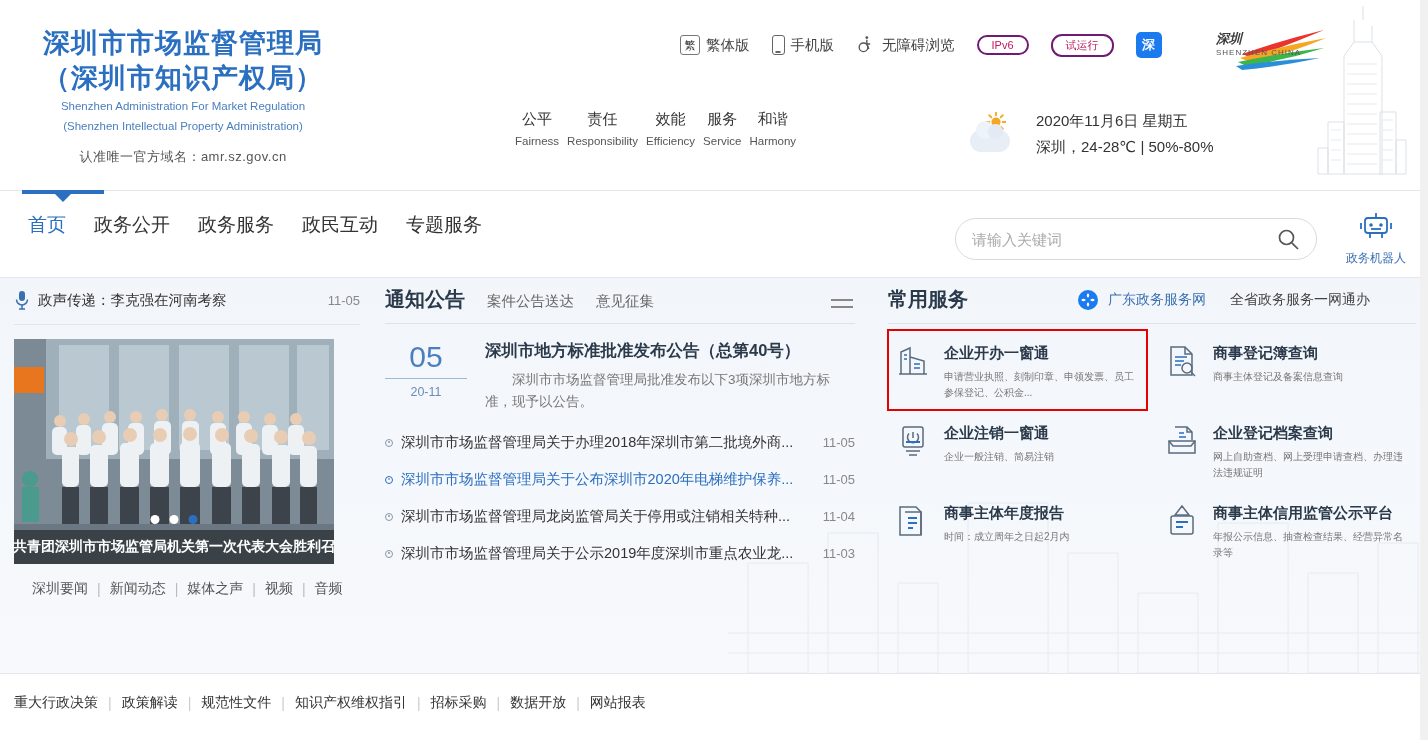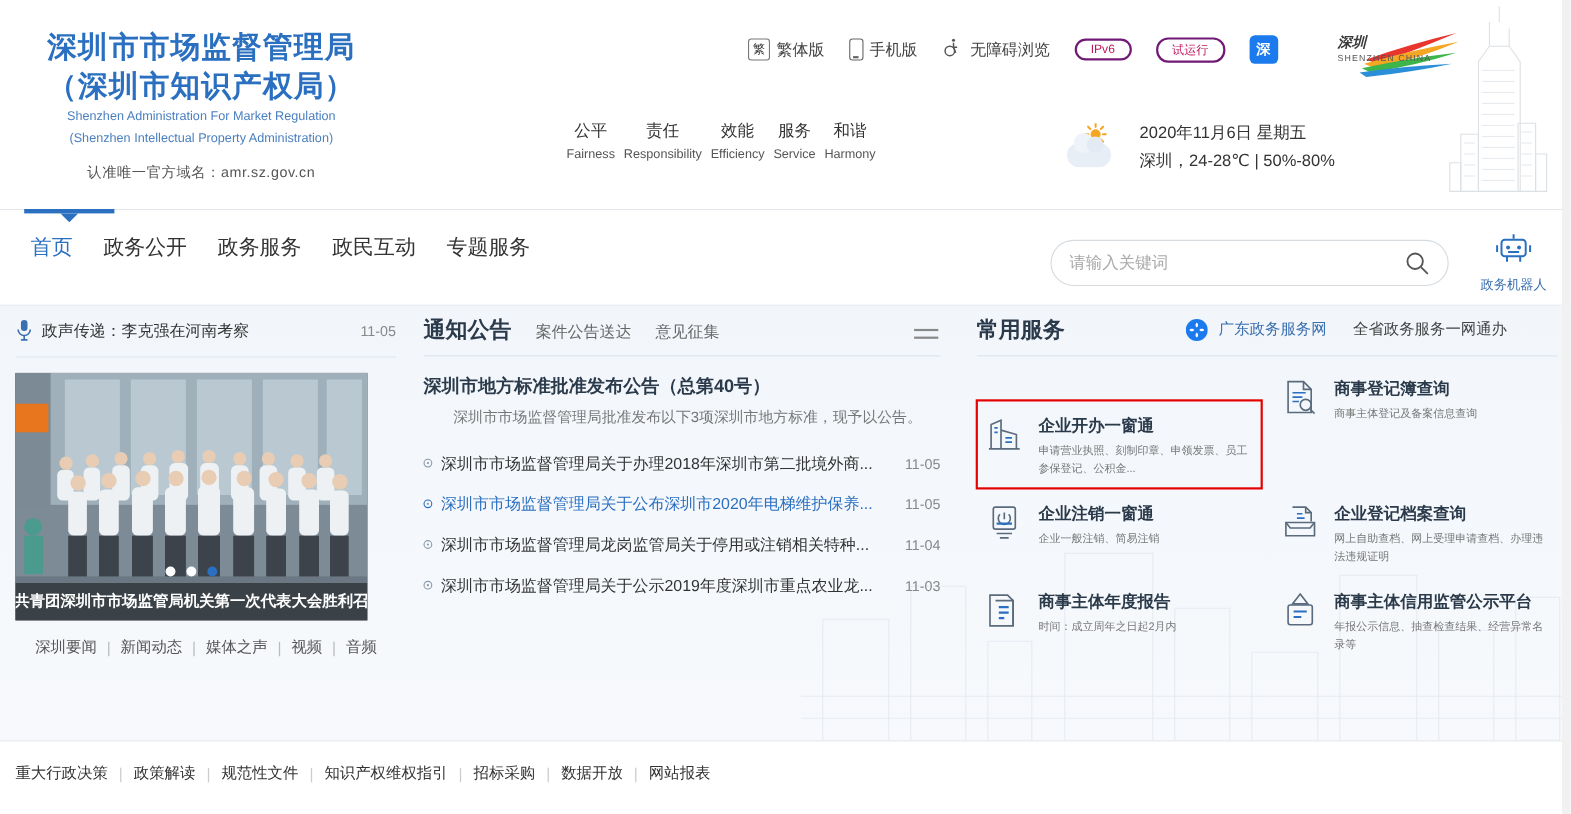--- a/index.html
+++ b/index.html
@@ -136,21 +136,21 @@
   
   .col-right { position: absolute; left: 888px; top: 8px; width: 528px; }
   .svc-head { display: flex; align-items: center; border-bottom: 1px solid #dde3ea; padding-bottom: 10px; gap: 10px;}
   .svc-title { font-size: 20px; font-weight: bold; color: #2b3a4a; margin-right: 100px;}
   .gd-icon { width: 20px; height: 20px; flex: none;}
   .gd-link { font-size: 14px; color: #3a6fb0; cursor: pointer; white-space: nowrap;}
   .gd-sub { font-size: 14px; color: #444; margin-left: 14px; white-space: nowrap;}
 
   .svc-grid { display: grid; grid-template-columns: 1fr 1fr; gap: 0px 10px; margin-top: 6px; }
   .svc-card { display: flex; gap: 14px; padding: 14px 6px 10px 8px; cursor: pointer; position: relative; }
-  .svc-card.highlight { outline: 2.5px solid #e60000; outline-offset: -1px; margin-top: 34px; }
+  .svc-card.highlight { outline: 2.5px solid #e60000; outline-offset: -1px; }
   .svc-icon { width: 34px; height: 34px; flex: none; }
   .svc-name { font-size: 15px; font-weight: bold; color: #2b3a4a; white-space: nowrap;}
   .svc-desc { font-size: 10px; color: #777; line-height: 1.55; margin-top: 6px; }
 
   
   .footer { position: relative; height: 67px; border-top: 1px solid #e3e7ec; background: #fff; }
   .footer-links { position: absolute; left: 14px; top: 20px; display: flex; align-items: center; gap: 10px; font-size: 14px; color: #333;}
   .footer-links .sep { color: #ccc; }
   .footer-links span.lnk { cursor: pointer; white-space: nowrap;}
   .footer-contact { position: absolute; left: 812px; top: 21px; display:flex; gap: 72px; font-size: 14px; color: #333; white-space: nowrap;}
@@ -431,20 +431,24 @@
         <div class="sec-title">通知公告</div>
         <div class="sec-tab">案件公告送达</div>
         <div class="sec-tab">意见征集</div>
         <div class="more-icon">
             <i></i>
             <i></i>
           </div>
       </div>
 
       <div class="feature">
+        <div class="feature-date">
+          <div class="fd-day">05</div>
+          <div class="fd-ym">20-11</div>
+        </div>
         <div class="feature-body">
           <div class="feature-title">深圳市地方标准批准发布公告（总第40号）</div>
           <div class="feature-sum">深圳市市场监督管理局批准发布以下3项深圳市地方标准，现予以公告。</div>
         </div>
       </div>
 
       <div class="news-list">
         <div class="news-item">
           <span class="bullet"></span>
           <span class="news-title">深圳市市场监督管理局关于办理2018年深圳市第二批境外商...</span>

